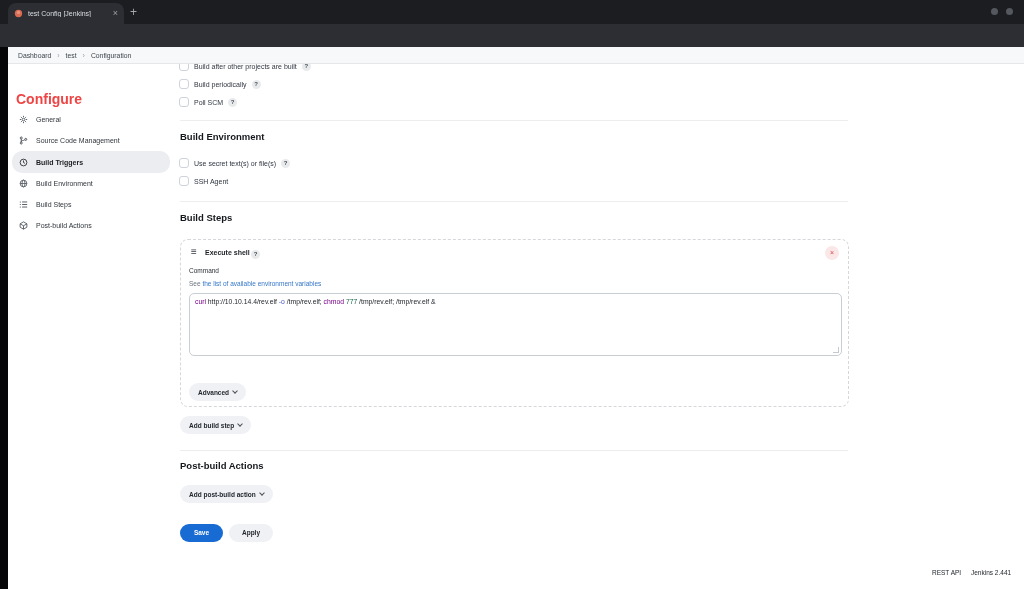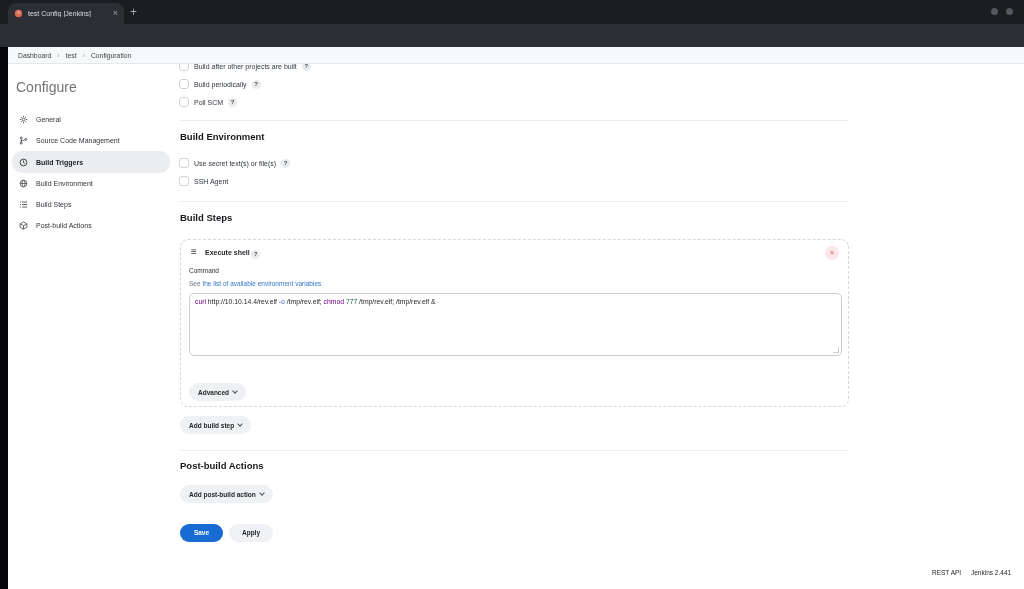--- a/index.html
+++ b/index.html
@@ -20,21 +20,21 @@
   .chip-label{font-size:6.8px;color:#b8bcc2;}
   .urlline{left:154px;top:24px;height:23px;display:flex;align-items:center;}
   .url-host{font-size:7.2px;color:#e8eaed;}
   .url-path{font-size:7.2px;color:#959aa0;}
   .tb-divider{width:1px;height:12px;background:#46494e;top:30px;}
   
   .page{left:8px;top:47px;width:1016px;height:542px;background:#ffffff;overflow:hidden;}
   .crumbbar{left:0;top:0;width:1016px;height:17px;background:#f7f8f9;border-bottom:1px solid #e5e7e9;display:flex;align-items:center;gap:6px;padding-left:10px;z-index:10;}
   .crumb{font-size:6.8px;color:#3f464e;}
   .crumb-sep{font-size:7px;color:#9aa0a6;}
-  .side-title{left:8px;top:32px;font-size:14px;font-weight:normal;color:#737373;}
+  .side-title{left:8px;top:44px;font-size:14px;font-weight:bold;color:#ef4444;}
   .side-item{left:4px;width:158px;height:20px;display:flex;align-items:center;gap:8px;padding-left:7px;border-radius:10px;}
   .side-item.active{background:#ecedf0;height:22px;}
   .side-label{font-size:7px;color:#30363c;white-space:nowrap;}
   .side-item.active .side-label{font-weight:bold;color:#1b1e22;}
   .cbrow{display:flex;align-items:center;gap:5px;height:18px;left:171px;}
   .cbox{width:10px;height:10px;border:1.4px solid #ced3da;border-radius:3px;background:#fff;flex:none;}
   .cblabel{font-size:7px;color:#2f3640;white-space:nowrap;}
   .helpbadge{width:9px;height:9px;border-radius:50%;background:#e8eaec;color:#49505a;font-size:6px;font-weight:bold;line-height:9px;text-align:center;flex:none;}
   .divider{height:1px;background:#ebedef;left:172px;width:668px;}
   .secheading{left:172px;font-size:9.5px;font-weight:bold;color:#15181c;white-space:nowrap;}

